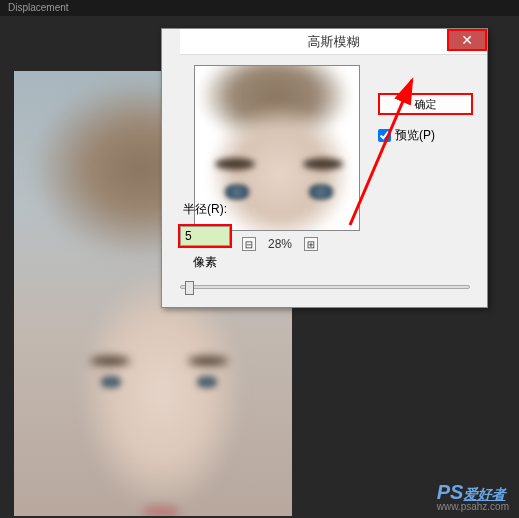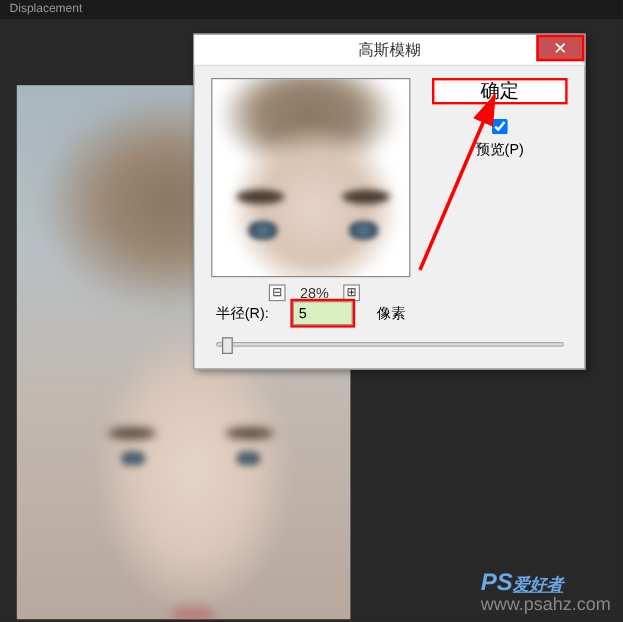--- a/index.html
+++ b/index.html
@@ -83,20 +83,21 @@
     }
     .dialog {
       position: absolute;
       top: 28px;
       left: 161px;
       width: 327px;
       height: 280px;
       background: #f0f0f0;
       border: 1px solid #888;
       box-shadow: 2px 2px 6px rgba(0,0,0,0.4);
+      padding-left: 18px;
     }
     .title-bar {
       height: 26px;
       background: #fff;
       display: flex;
       align-items: center;
       justify-content: center;
       position: relative;
       border-bottom: 1px solid #ddd;
     }
@@ -187,48 +188,49 @@
       flex: 1;
       padding-left: 12px;
       display: flex;
       flex-direction: column;
       gap: 6px;
     }
     .btn {
       height: 22px;
       background: #fdfdfd;
       border: 1px solid #999;
-      font-size: 16px;
+      font-size: 11px;
       cursor: pointer;
       display: flex;
       align-items: center;
       justify-content: center;
+      margin-top: 28px;
     }
     .btn.ok {
       border: 2px solid #ff0000;
     }
     .checkbox-row {
       display: flex;
       align-items: center;
       gap: 4px;
       margin-top: 6px;
       font-size: 12px;
-      flex-direction: column;
     }
     .checkbox-row input {
       width: 13px; height: 13px;
     }
     .radius-row {
       position: absolute;
       bottom: 36px;
       left: 18px;
       display: flex;
       align-items: center;
-      gap: 20px;
-      font-size: 12px;
+      gap: 8px;
+      font-size: 12px;
+      flex-direction: column;
     }
     .radius-input {
       width: 50px;
       height: 20px;
       border: 1px solid #999;
       outline: 2px solid #ff0000;
       background: #d8f0c0;
       text-align: left;
       padding: 0 4px;
       font-size: 12px;
@@ -260,21 +262,21 @@
     .watermark {
       position: absolute;
       bottom: 6px;
       right: 10px;
       font-size: 20px;
       font-weight: bold;
       font-style: italic;
       color: #6aa8e8;
     }
     .watermark .sub {
-      font-size: 15px;
+      font-size: 10px;
       font-weight: normal;
       color: #888;
       display: block;
       margin-top: -3px;
       font-style: normal;
       text-align: right;
     }
   </style>
 </head>
 <body>

